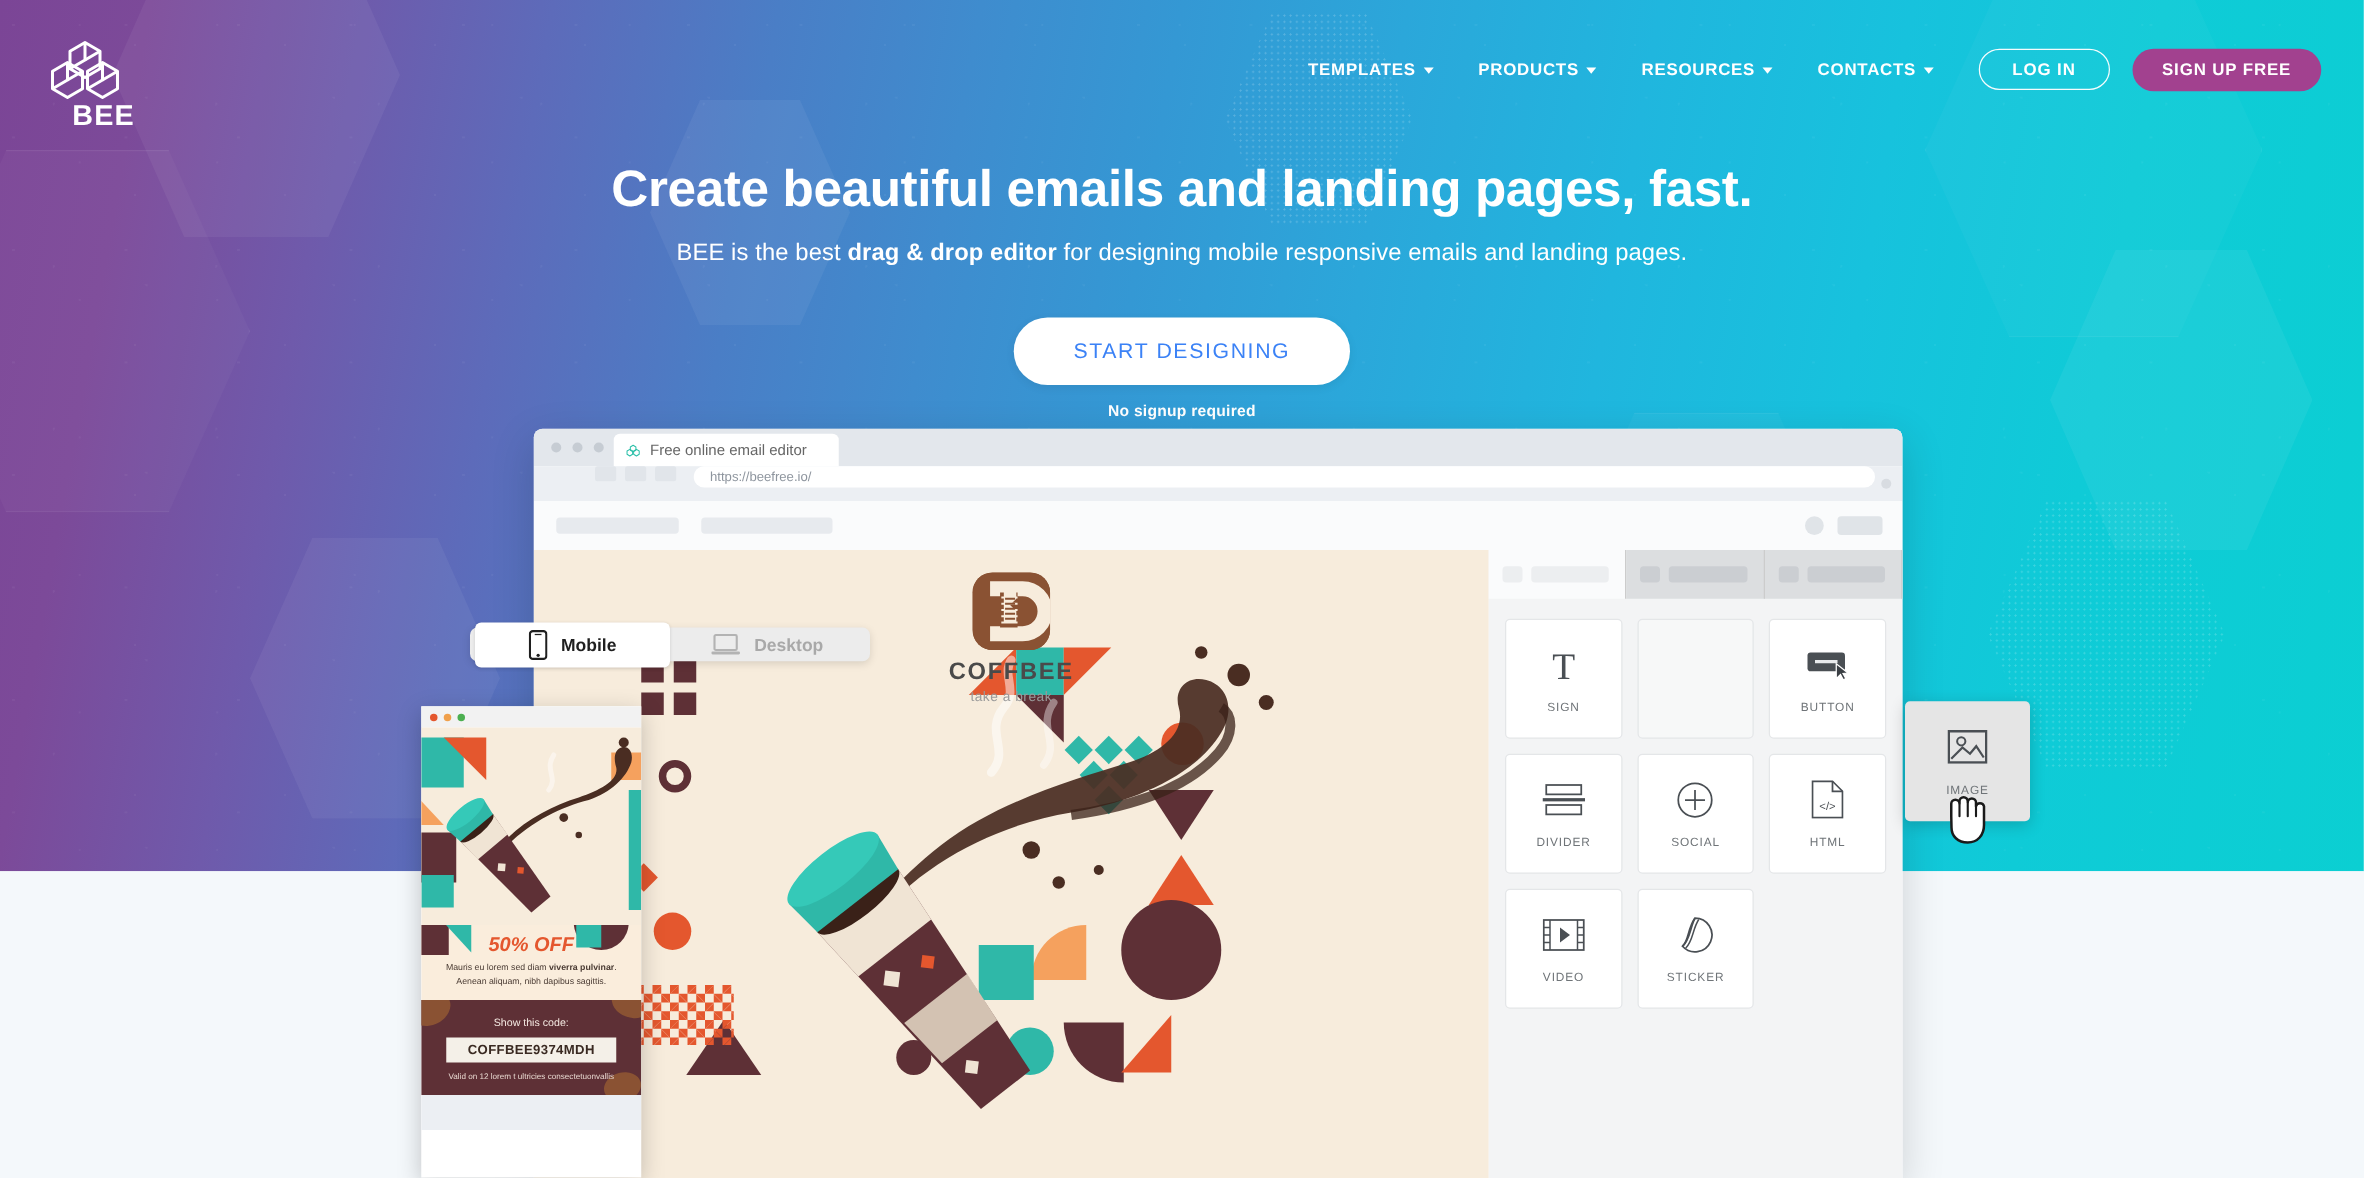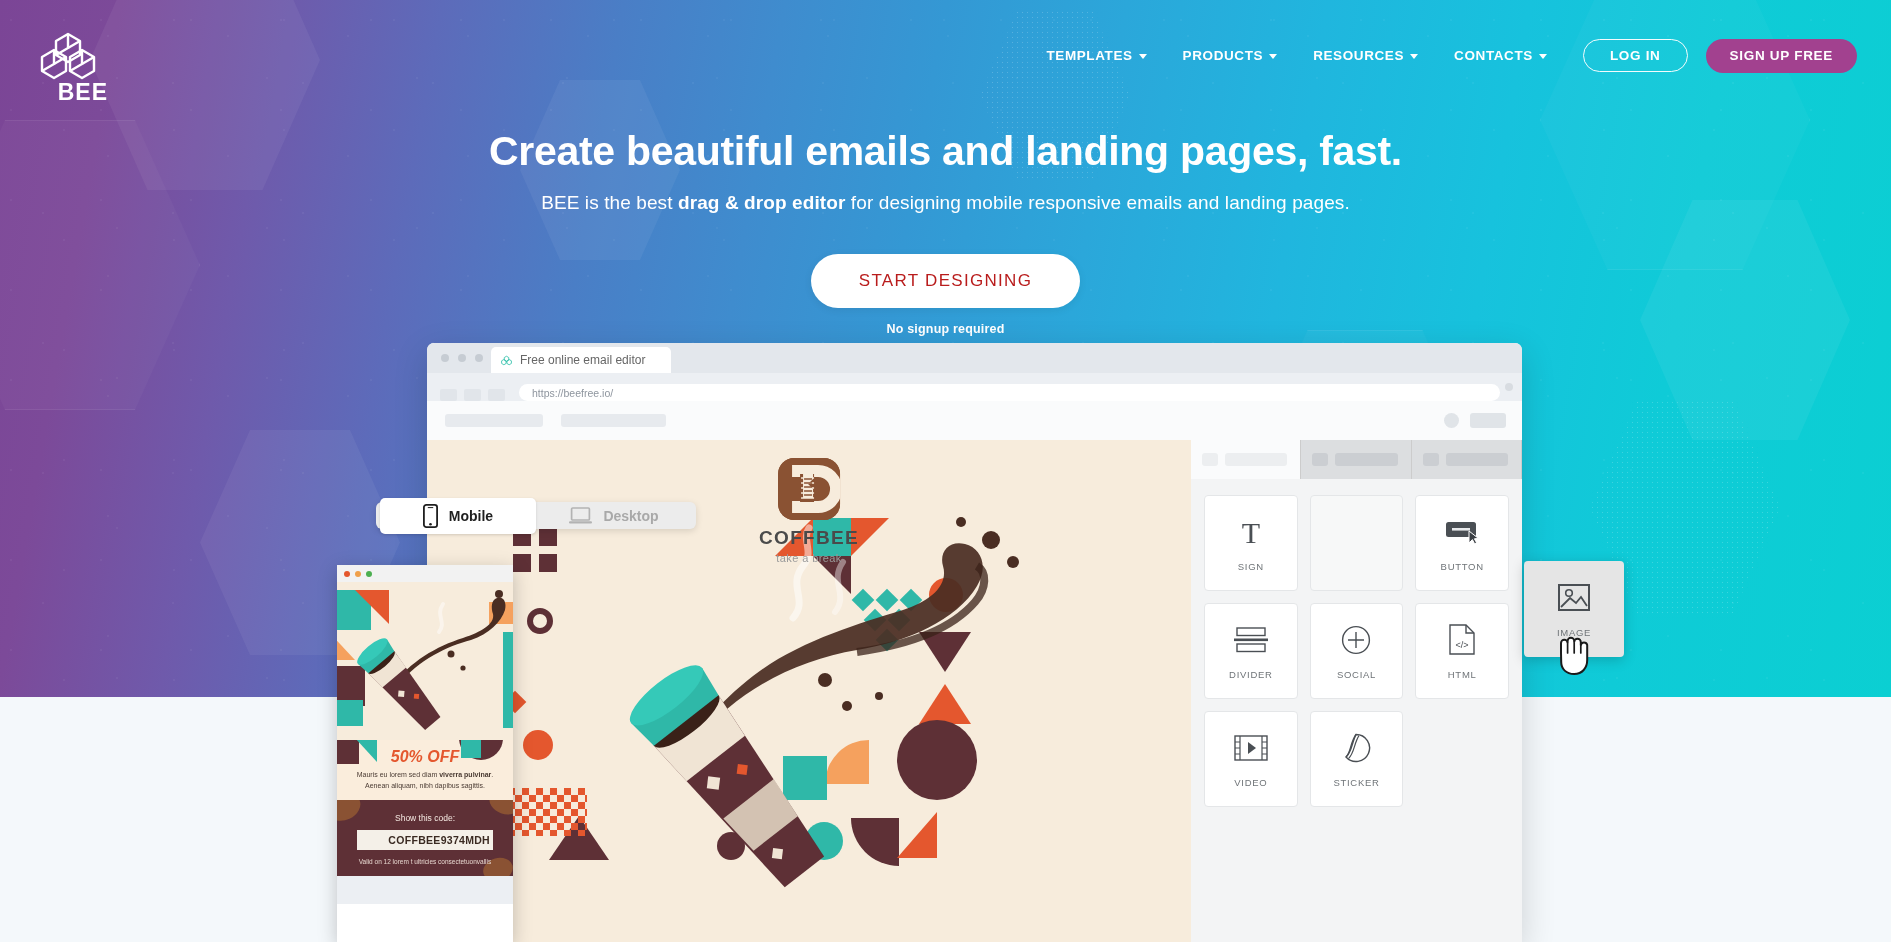--- a/index.html
+++ b/index.html
@@ -80,41 +80,41 @@
   .headline{
     color:#fff; font-size:41px; font-weight:bold; letter-spacing:-.3px; line-height:1.16;
   }
   .subhead{
     color:#fff; font-size:19px; margin-top:16px; font-weight:400; letter-spacing:.1px;
   }
   .subhead b{ font-weight:bold; }
   .cta-wrap{ margin-top:40px; }
   .cta{
     background:#fff; border:none; border-radius:28px; padding:17px 48px;
-    color:#b91c1c; font-size:17px; letter-spacing:1.3px; cursor:pointer;
+    color:#3b82f6; font-size:17px; letter-spacing:1.3px; cursor:pointer;
     box-shadow:0 2px 8px rgba(0,0,0,.07);
   }
   .nosignup{ color:#fff; font-size:12.5px; font-weight:bold; margin-top:14px; letter-spacing:.2px;}
 
   
   .browser{
     position:absolute; left:427px; top:343px; width:1095px; height:600px;
     background:#fff; border-radius:7px 7px 0 0;
     box-shadow:0 10px 34px rgba(0,0,0,.16); z-index:18; overflow:hidden;
   }
   .br-tabbar{ height:30px; background:#e3e7ec; position:relative; }
   .br-dots{ position:absolute; left:14px; top:11px; display:flex; gap:9px;}
   .br-dot{ width:8px;height:8px;border-radius:50%;background:#c6ccd3;}
   .br-tab{
     position:absolute; left:64px; top:4px; height:26px; width:180px;
     background:#fff; border-radius:5px 5px 0 0; display:flex; align-items:center;
     padding-left:9px; gap:7px;
   }
   .br-tab-label{ font-size:12px; color:#666; }
-  .br-urlbar{ height:28px; background:#eceff3; position:relative; display:flex; align-items:flex-end;}
+  .br-urlbar{ height:28px; background:#eceff3; position:relative; display:flex; align-items:flex-start;padding-left:36px;}
   .br-navbtns{ display:flex; gap:7px; margin-left:13px;}
   .br-navbtn{ width:17px;height:12px;background:#e1e5ea;border-radius:2px;}
   .br-url{
     margin-left:14px; flex:1; height:17px; background:#fff; border-radius:9px;
     display:flex; align-items:center; padding-left:13px; margin-right:22px;
     font-size:10.5px; color:#8e959e;
   }
   .br-urldot{ position:absolute; right:9px; top:10px; width:8px;height:8px;border-radius:50%;background:#d8dce1;}
 
   .br-toolbar{ height:39px; background:#fafbfc; display:flex; align-items:center; position:relative;}
@@ -180,21 +180,21 @@
   .mp-d{ width:6px;height:6px;border-radius:50%;}
   .mp-img{ height:158px; background:#f7ecdc; position:relative; overflow:hidden;}
   .mp-promo{ background:#faeddc; padding:8px 7px 9px; text-align:center; position:relative; overflow:hidden;}
   .mp-off{ color:#e4572e; font-size:16px; font-weight:bold; position:relative; z-index:3;font-style:italic;}
   .mp-txt{ font-size:7px; color:#4a3b33; line-height:1.5; margin-top:4px; position:relative; z-index:3;}
   .mp-txt b{ font-weight:bold; }
   .mp-code{ background:#5e3036; padding:13px 8px 11px; text-align:center; position:relative; overflow:hidden;}
   .mp-showcode{ color:#f5e9e2; font-size:8.5px; position:relative; z-index:3;}
   .mp-codebox{ background:#f4f0e8; color:#3a2a22; font-size:10.5px; font-weight:bold;
                padding:4px 3px; margin:7px 12px 0; letter-spacing:.3px; position:relative; z-index:3;
-               font-family:"Liberation Sans",sans-serif;text-align:right;}
+               font-family:"Liberation Sans",sans-serif;}
   .mp-valid{ color:#e7d7cf; font-size:6.5px; margin-top:8px; position:relative; z-index:3;}
   .mp-bottom{ height:28px; background:#eceff3;}
 
   
   .coffbee-logo{ position:absolute; left:50%; transform:translateX(-50%); top:18px; text-align:center; z-index:5;}
   .cb-mark{ width:62px;height:62px;border-radius:16px;background:#8a5233; position:relative; margin:0 auto;}
   .cb-name{ font-size:19px; font-weight:bold; color:#4a4a4a; letter-spacing:1.3px; margin-top:7px;}
   .cb-tag{ font-size:11px; color:#9a9a9a; margin-top:3px; letter-spacing:.4px;}
 
   .shape{ position:absolute; }

